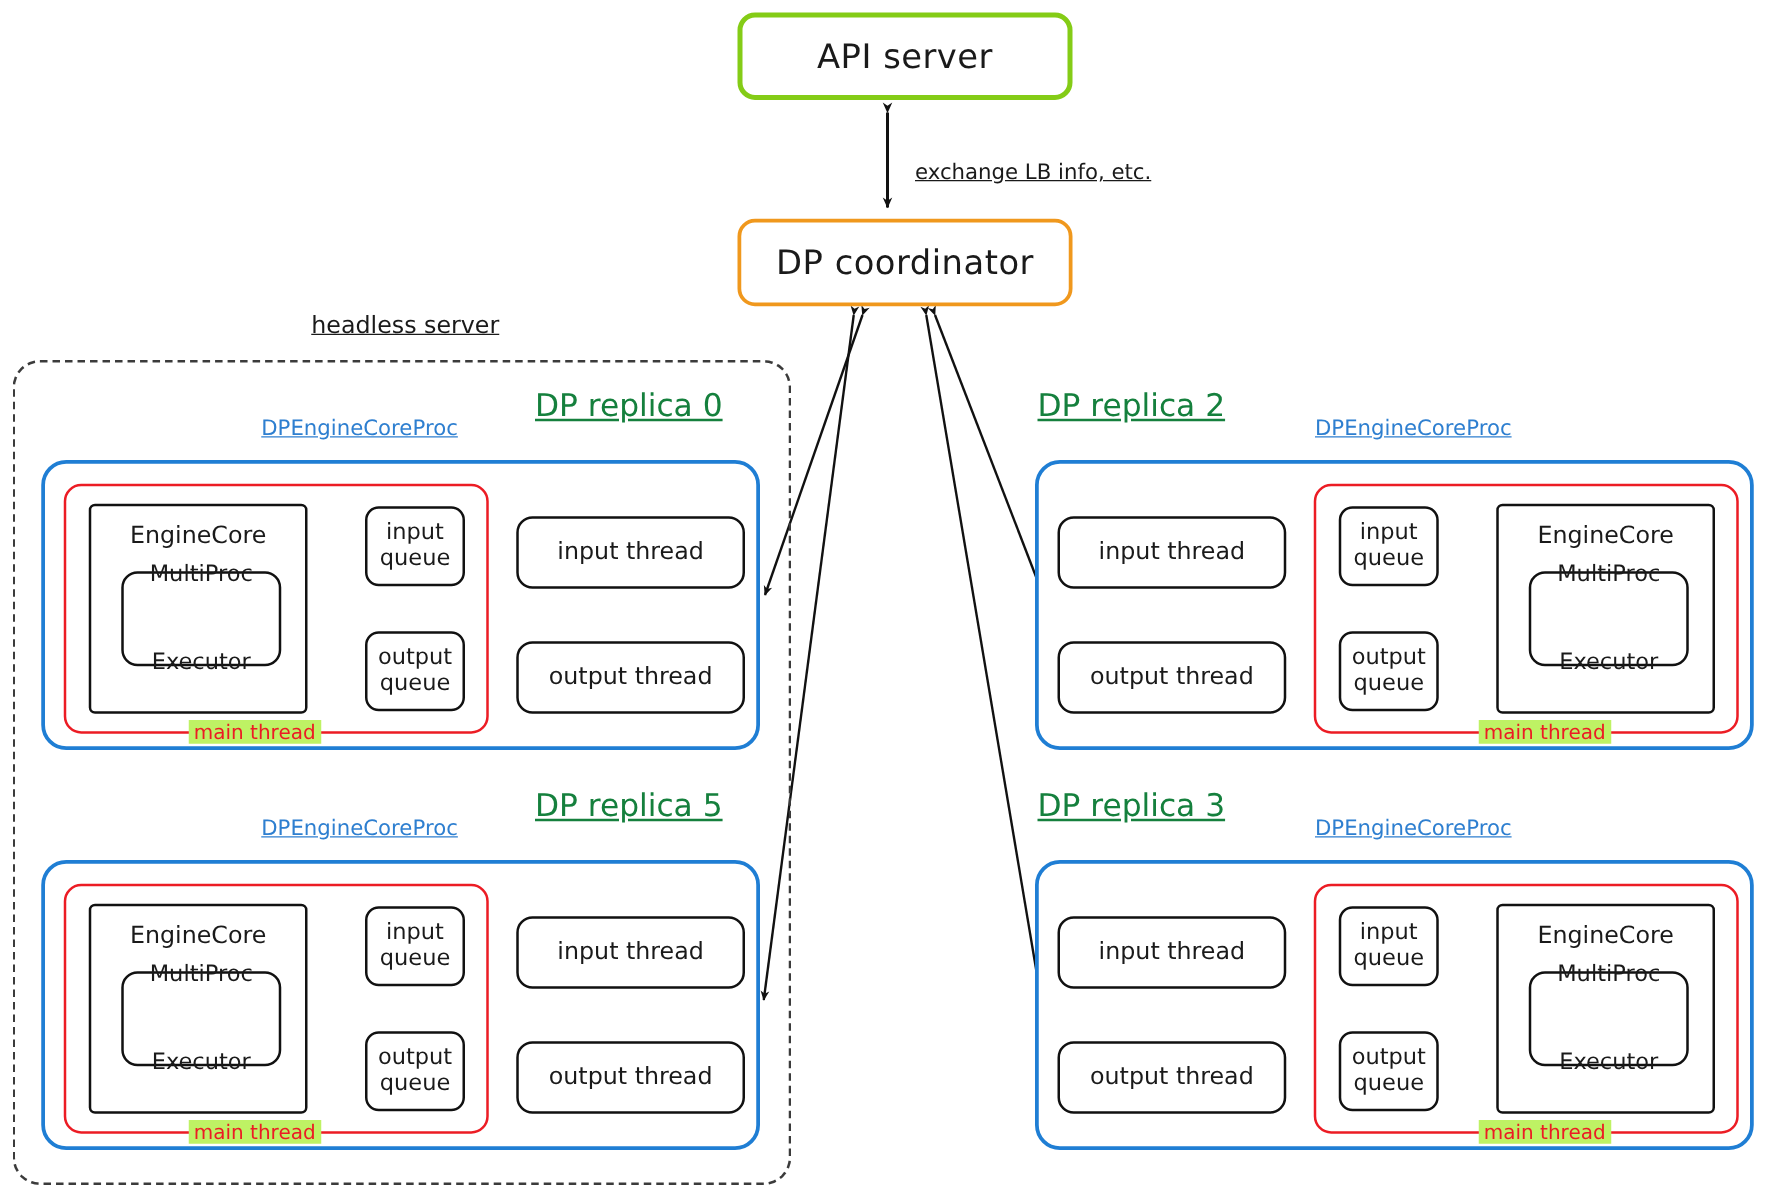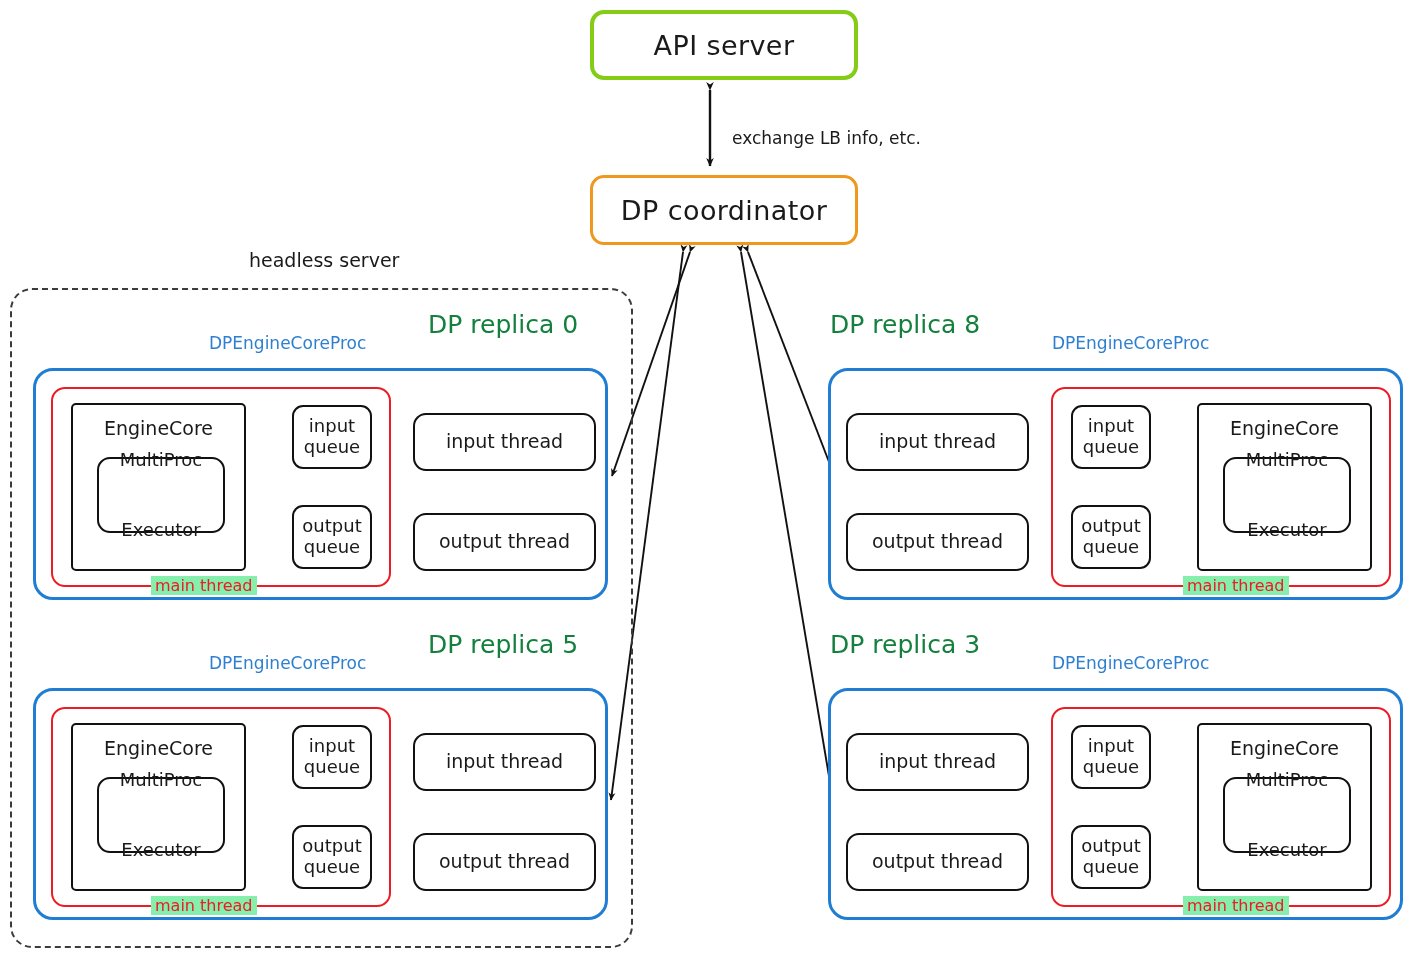--- a/index.html
+++ b/index.html
@@ -2,21 +2,21 @@
 <html><head>
 <meta charset="utf-8">
 <style>
   html,body{margin:0;padding:0;background:#ffffff;}
   body{
     width:1420px;height:960px;position:relative;overflow:hidden;
     font-family:"DejaVu Sans","Liberation Sans",sans-serif;
     color:#1a1a1a;
   }
   #canvas{position:absolute;left:0;top:0;width:1420px;height:960px;}
-  .lbl{position:absolute;white-space:nowrap;}
+  .lbl{position:absolute;white-space:nowrap;text-decoration:underline;}
 
   
   .topbox{
     position:absolute;display:flex;align-items:center;justify-content:center;
     border-radius:14px;background:#fff;box-sizing:border-box;
     font-size:27px;letter-spacing:.4px;
   }
   .api{left:590px;top:10px;width:268px;height:70px;border:4px solid #84cc16;}
   .coord{left:590px;top:175px;width:268px;height:70px;border:3px solid #f0981d;}
 
@@ -31,21 +31,21 @@
 
   
   .proc{
     position:absolute;border:3px solid #1f7ed4;border-radius:20px;
     background:#fff;box-sizing:border-box;
   }
   .mainthread{
     position:absolute;border:2px solid #ec1c24;border-radius:14px;
     box-sizing:border-box;background:transparent;
   }
-  .mt-lbl{position:absolute;font-size:16px;color:#ec1c24;background:#86efac;
+  .mt-lbl{position:absolute;font-size:16px;color:#ec1c24;background:#bef264;
           padding:0 4px;white-space:nowrap;}
 
   .rep-title{font-size:25px;color:#15803d;}
   .proc-title{font-size:17px;color:#2e7fd0;}
 
   
   .node{
     position:absolute;display:flex;align-items:center;justify-content:center;
     text-align:center;border:2.5px solid #111;border-radius:13px;background:#fff;
     box-sizing:border-box;font-size:19px;line-height:1.15;
@@ -197,21 +197,21 @@
     </div>
 
     <div class="node" style="left:377px;top:42px;width:183px;height:58px;">
       <span>input thread</span>
     </div>
     <div class="node" style="left:377px;top:142px;width:183px;height:58px;">
       <span>output thread</span>
     </div>
   </div>
 
-  <div class="lbl rep-title" style="left:830px;top:310px;">DP replica 8</div>
+  <div class="lbl rep-title" style="left:830px;top:310px;">DP replica 2</div>
   <div class="lbl proc-title" style="left:1052px;top:333px;">DPEngineCoreProc</div>
 
   <div class="proc" style="left:828px;top:368px;width:575px;height:232px;">
 
     <div class="mainthread" style="left:220px;top:16px;width:340px;height:200px;"></div>
     <div class="mt-lbl" style="left:352px;top:205px;">main thread</div>
 
     <div class="node" style="left:15px;top:42px;width:183px;height:58px;">
       <span>input thread</span>
     </div>

